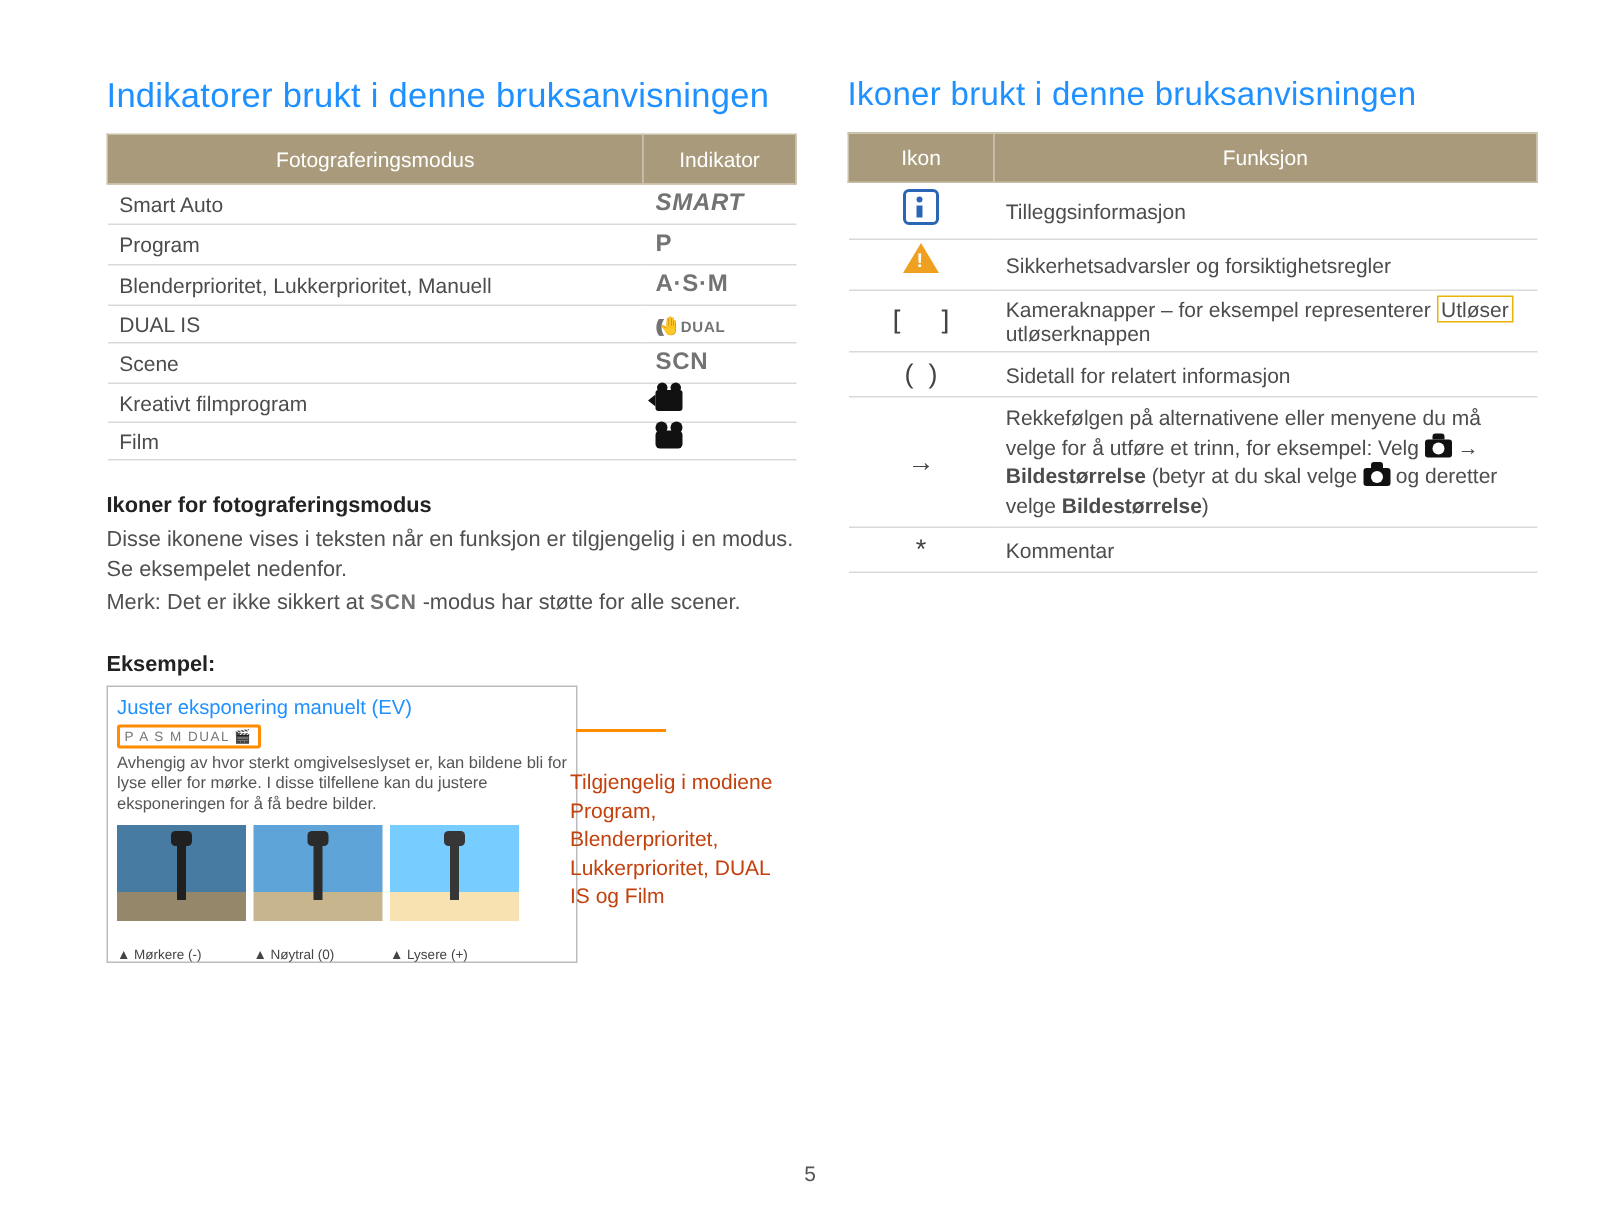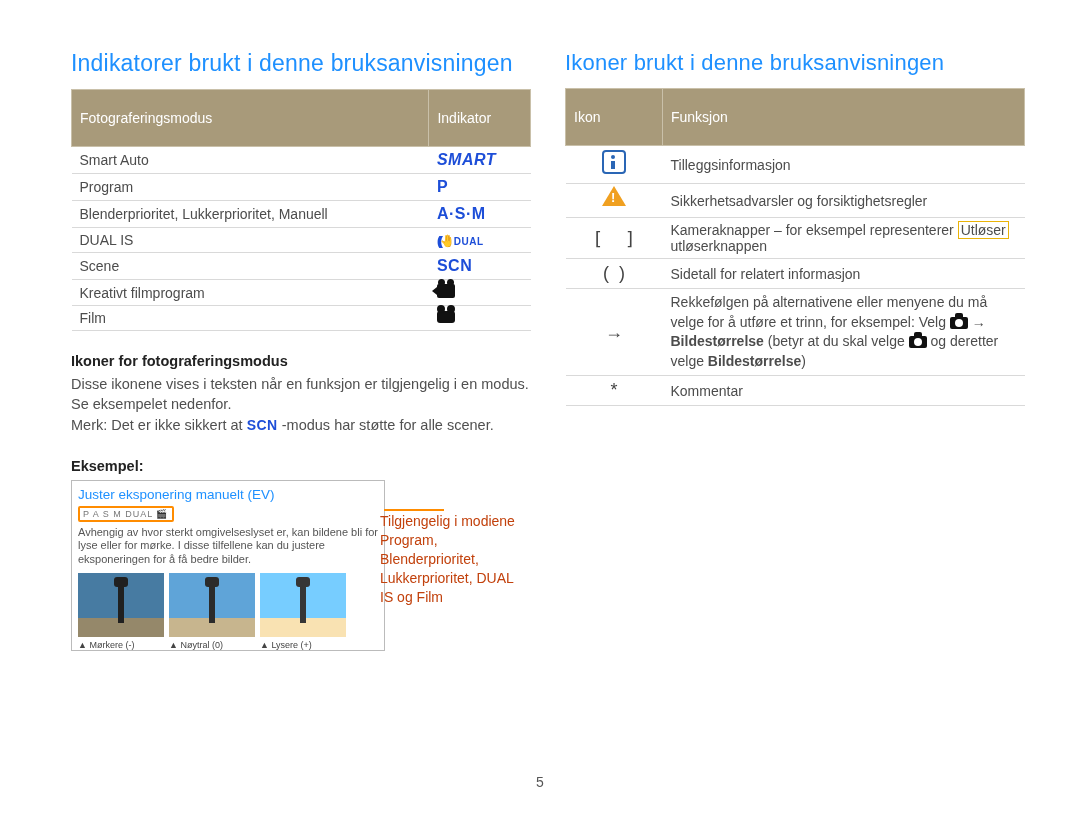--- a/index.html
+++ b/index.html
@@ -27,32 +27,32 @@
   .col.right h1.section { font-size:22px; }
   table.grid {
     width:100%;
     border-collapse:collapse;
     font-size:14px;
   }
   table.grid th {
     background:#a89a7a;
     color:#fff;
     font-weight:400;
-    text-align:left;
-    padding:20px 8px;
+    text-align:center;
+    padding:8px 8px;
     border:1px solid #c9c0a9;
   }
   table.grid td {
     padding:4px 8px;
     border-bottom:1px solid #d9d9d9;
     vertical-align:middle;
     color:#4c4c4c;
   }
   table.grid tr:last-child td { border-bottom:1px solid #d9d9d9; }
-  .ind { font-weight:700; font-style:italic; font-family:Arial,Helvetica,sans-serif; color:#1d4ed8; font-size:16px; letter-spacing:.5px;}
+  .ind { font-weight:700; font-style:italic; font-family:Arial,Helvetica,sans-serif; color:#737373; font-size:16px; letter-spacing:.5px;}
   .ind.up { font-style:normal; }
   .sub {
     font-weight:700;
     font-size:14.5px;
     margin:22px 0 6px 0;
     color:#222;
   }
   p.body { margin:0 0 2px 0; color:#505050; line-height:1.35; font-size:14.5px;}
   .exbox {
     border:1px solid #bbb;
@@ -87,21 +87,21 @@
     width:86px; height:64px;
     background:linear-gradient(#5fa4d8 0%,#5fa4d8 70%,#c7b58e 70%,#c7b58e 100%);
     position:relative;
   }
   .thumb::after{
     content:""; position:absolute; left:40px; top:6px; width:6px; height:44px; background:#2b2b2b;
   }
   .thumb::before{
     content:""; position:absolute; left:36px; top:4px; width:14px; height:10px; background:#2b2b2b; border-radius:3px;
   }
-  .caps { display:flex; gap:5px; margin-top:3px; font-size:9px; color:#444;}
+  .caps { display:flex; gap:5px; margin-top:17px; font-size:9px; color:#444;}
   .caps span{width:86px;}
   .exside {
     position:absolute; left:380px; top:512px; width:140px; font-size:14px; color:#c2410c; line-height:1.35;
   }
   .right table.grid th:first-child { width:80px;}
   .right table.grid td:first-child { text-align:center; font-size:18px; color:#444;}
   .info-icon {
     display:inline-block; width:20px; height:20px; border:2px solid #2a66b5; border-radius:4px;
     position:relative; transform:rotate(0deg);
   }

